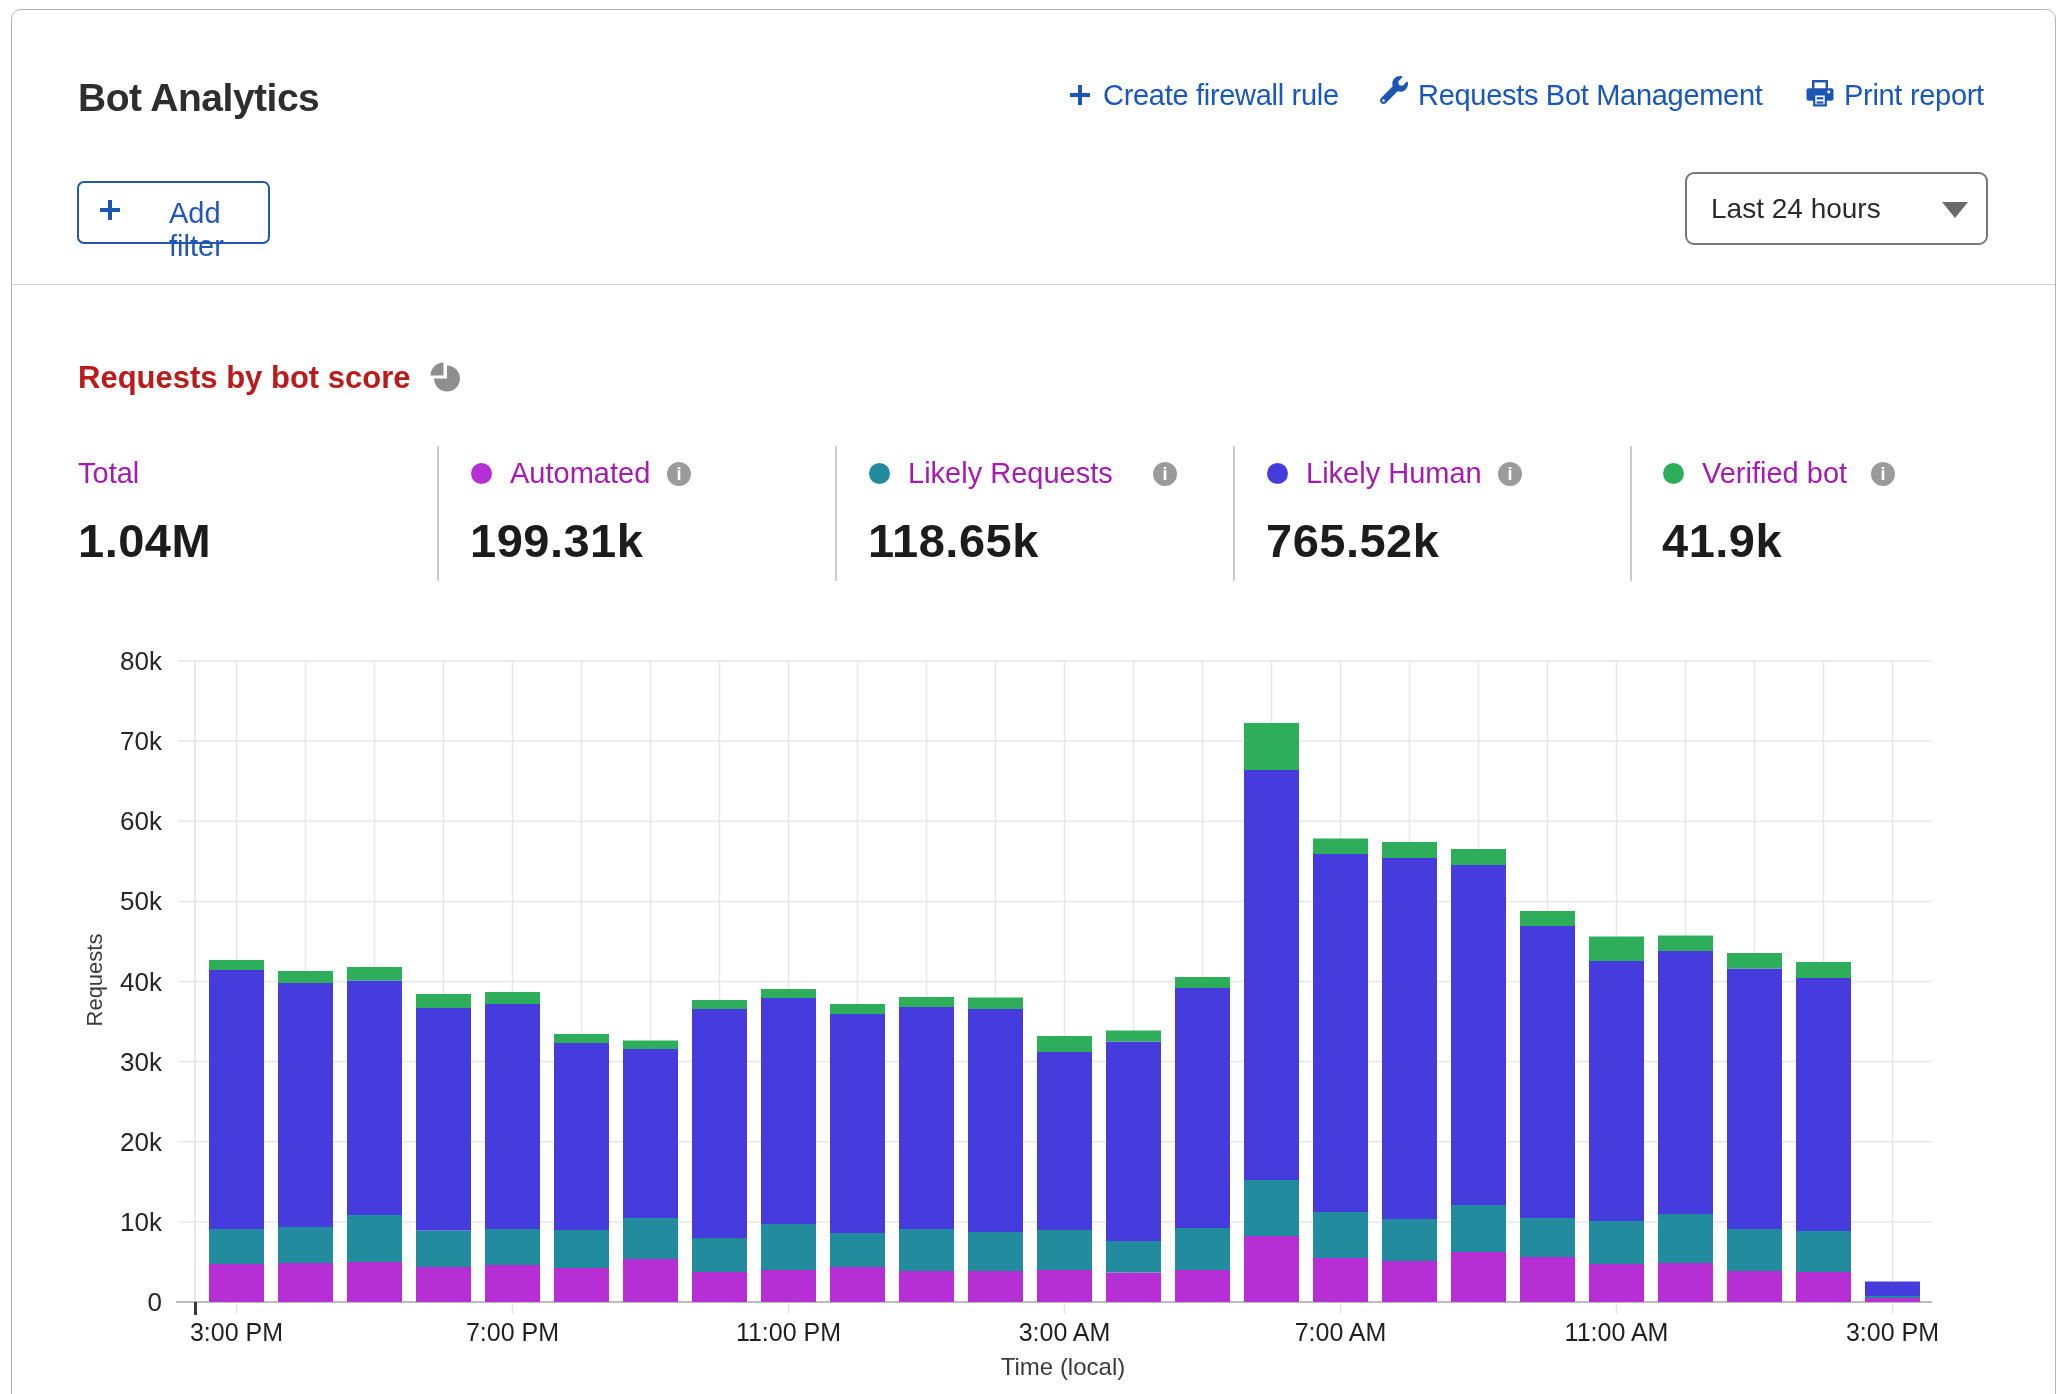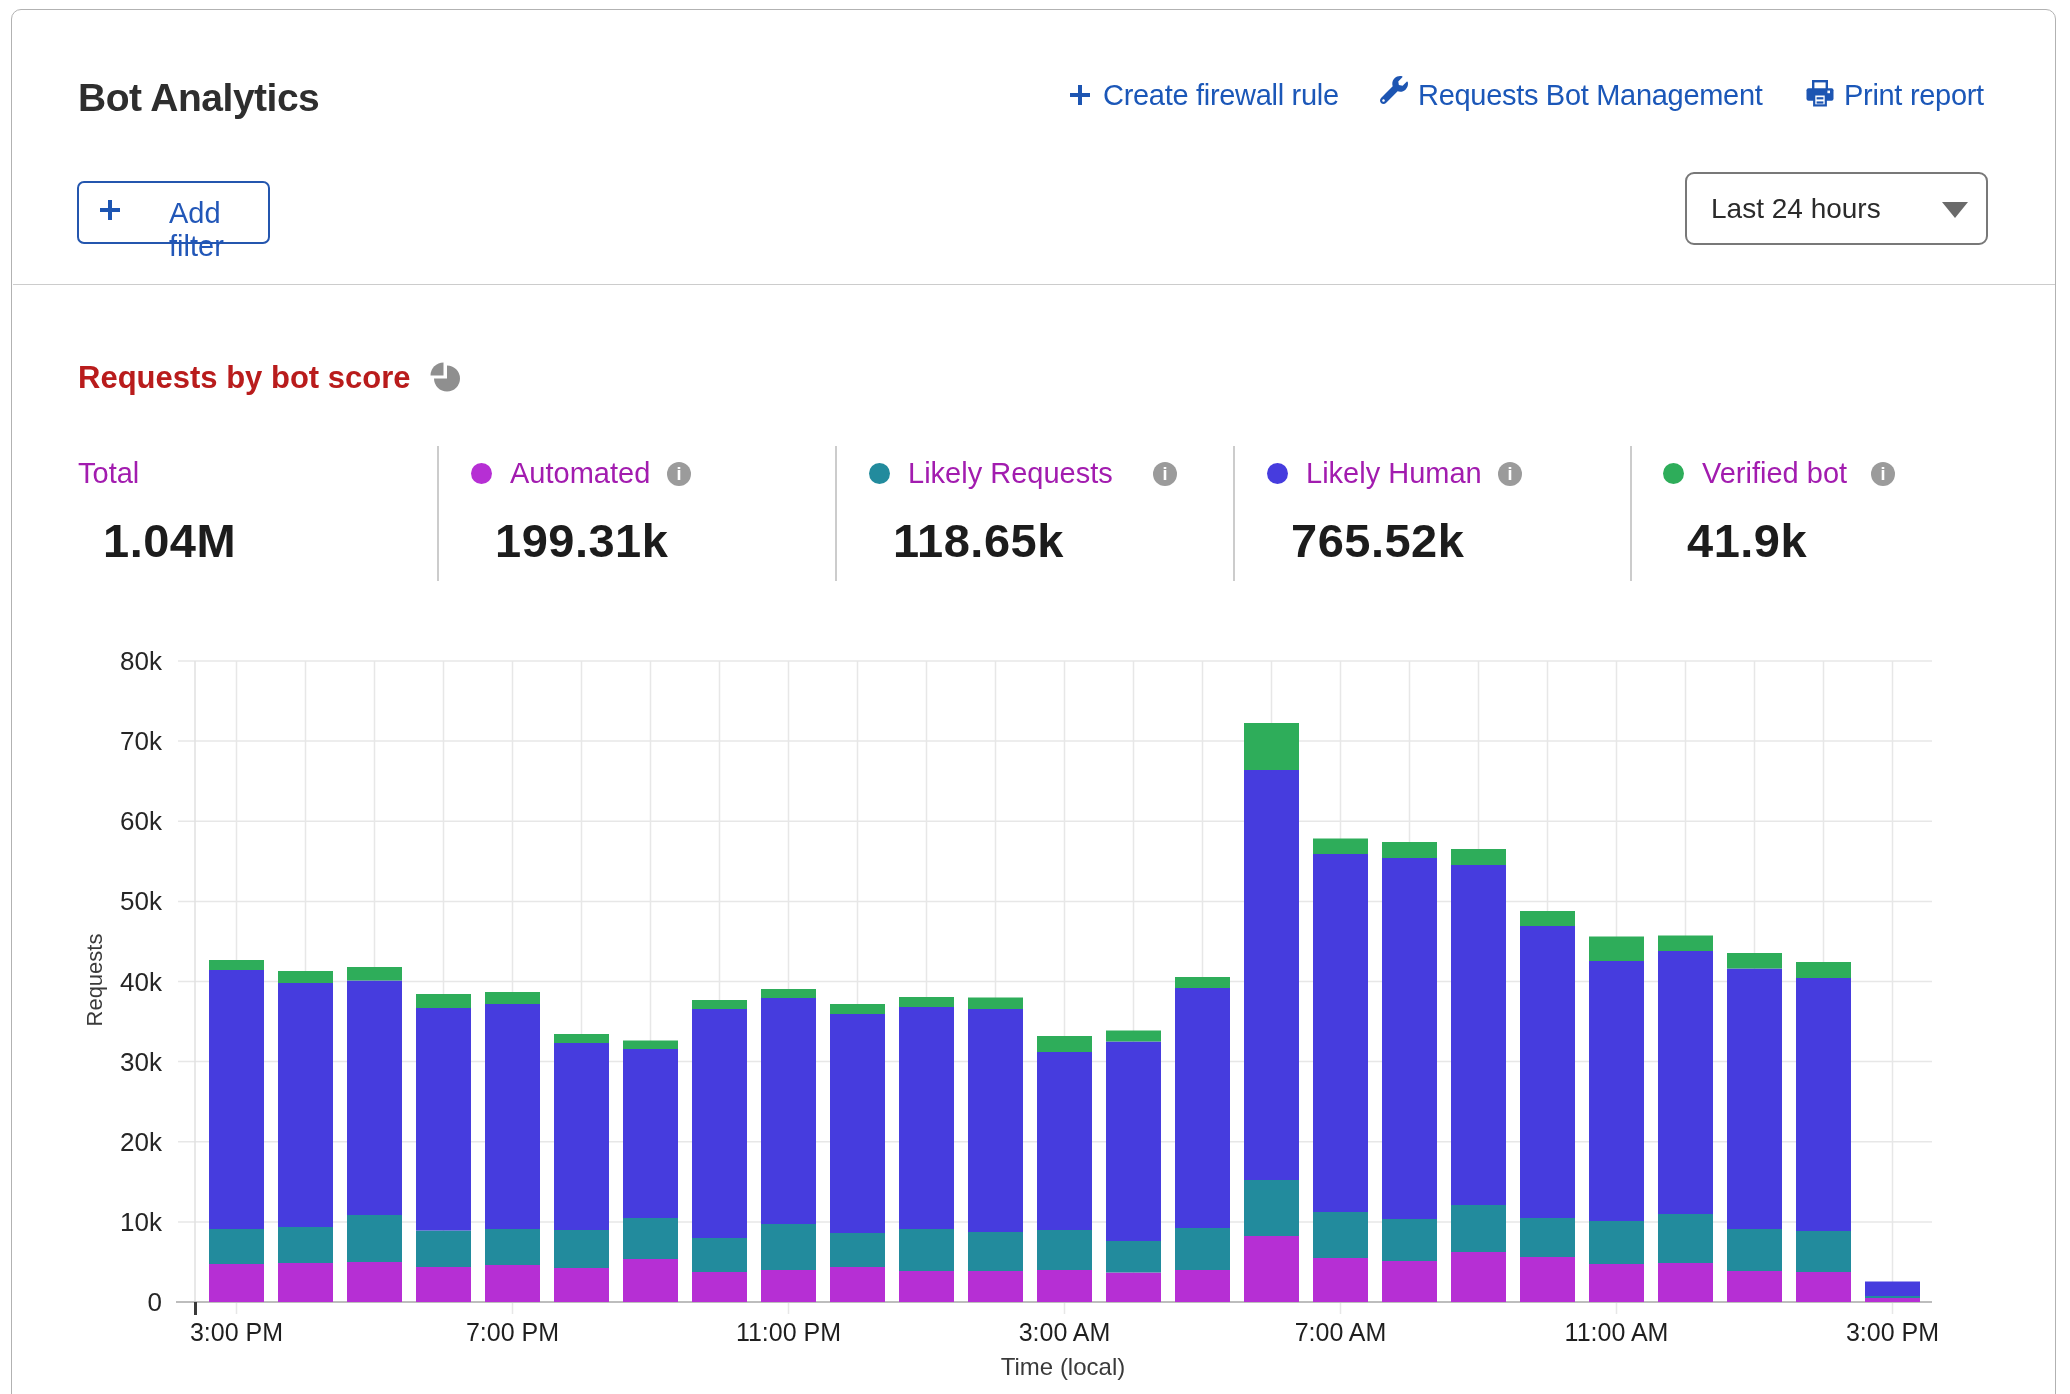--- a/index.html
+++ b/index.html
@@ -16,21 +16,21 @@
 .btn .txt { position:absolute; left:58px; top:14px; font-size:29px; color:#2257b8;margin-left:32px; }
 .dd { position:absolute; left:1685px; top:172px; width:303px; height:73px; border:2px solid #787878;
      border-radius:9px; }
 .dd .txt { position:absolute; left:24px; top:19px; font-size:28px; color:#2b2b2b; }
 .dd .tri { position:absolute; right:18px; top:28px; width:0; height:0;
           border-left:13px solid transparent; border-right:13px solid transparent;
           border-top:16px solid #6a6a6a; }
 .hdiv { position:absolute; left:13px; top:284px; width:2042px; height:0; border-top:1.5px solid #ccc; }
 .h2 { position:absolute; left:78px; top:360px; font-size:31px; font-weight:700; color:#b91c1c; }
 .slabel { position:absolute; top:457px; font-size:29px; color:#a21caf; }
-.sval { position:absolute; top:513px; font-size:47px; font-weight:700; color:#1c1c1c; letter-spacing:0.5px;margin-left:25px; }
+.sval { position:absolute; top:513px; font-size:47px; font-weight:700; color:#1c1c1c; letter-spacing:0.5px; }
 .dot { position:absolute; top:463px; width:21px; height:21px; border-radius:50%; }
 .info { position:absolute; top:462px; width:24px; height:24px; border-radius:50%; background:#9b9b9b;
        color:#fff; font-size:18px; font-weight:700; text-align:center; line-height:24px; }
 .sdiv { position:absolute; top:446px; width:1.5px; height:135px; background:#ccc; }
 </style>
 </head>
 <body>
 <div class="page">
   <div class="card"></div>
   <div class="title">Bot Analytics</div>

